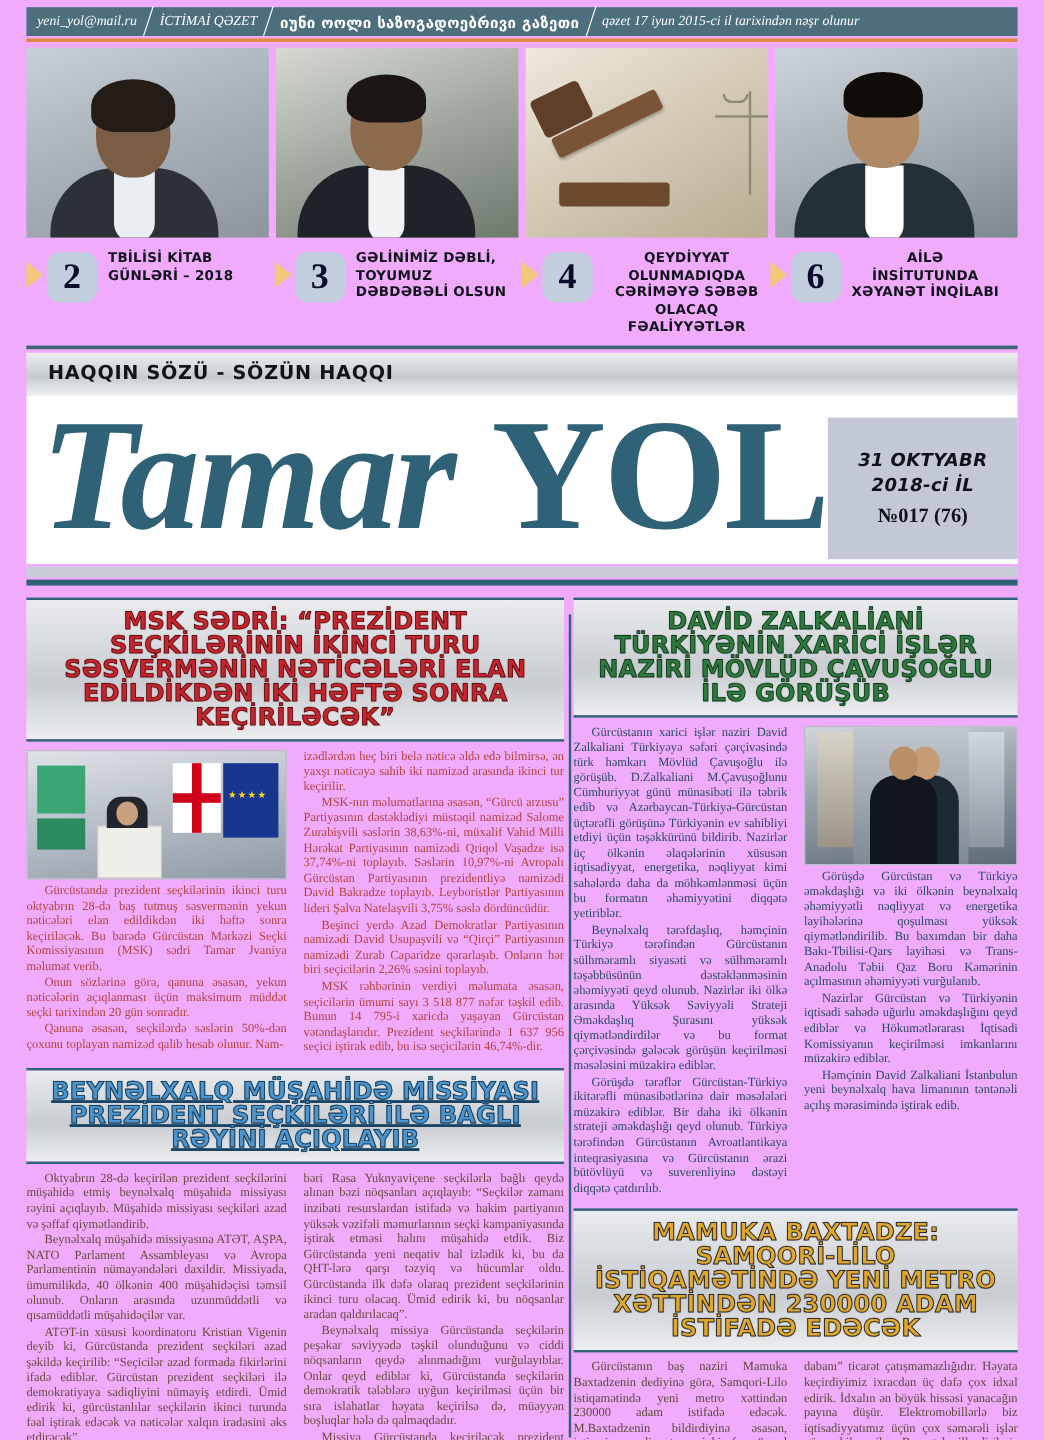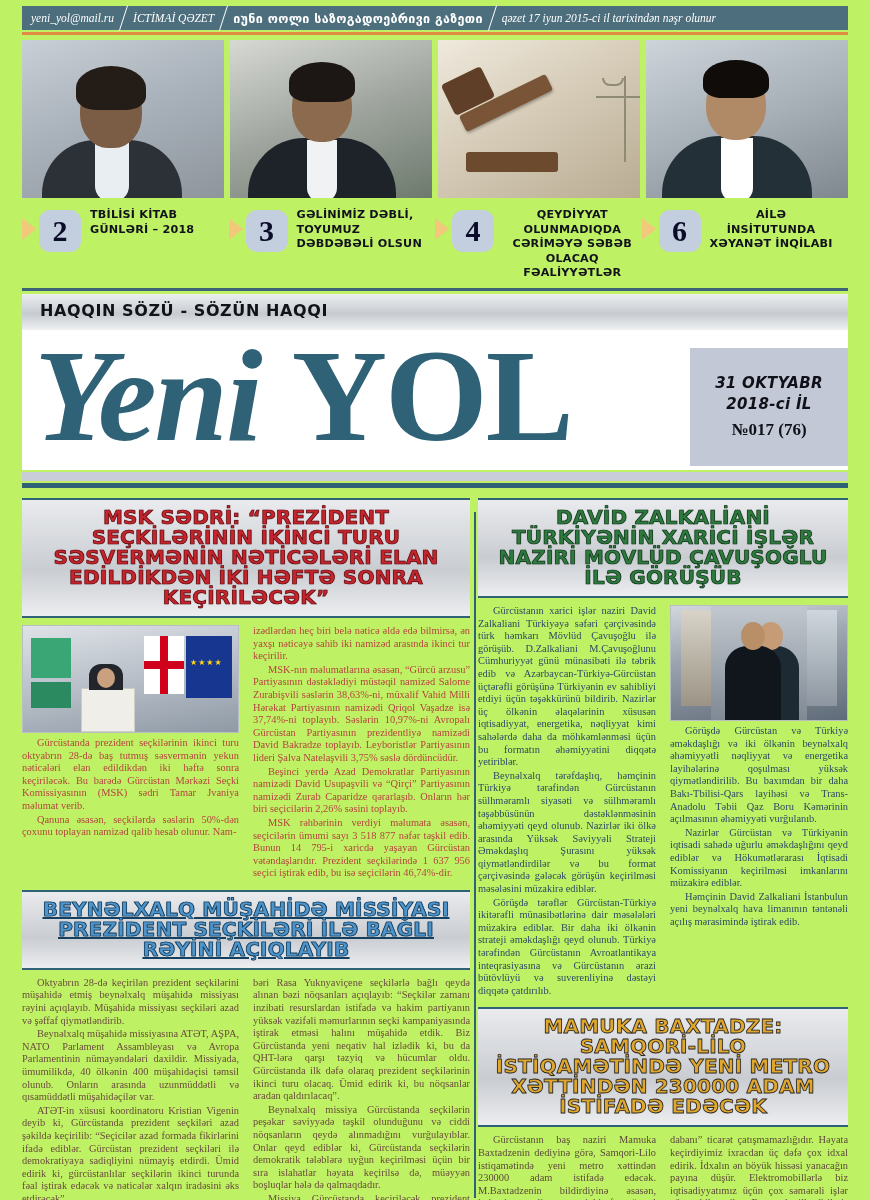--- a/index.html
+++ b/index.html
@@ -10,21 +10,21 @@
     background: #ffffff;
     font-family: "Liberation Serif", serif;
     overflow: hidden;
     position: relative;
   }
 
   .page {
     width: 870px;
     height: 1200px;
     position: relative;
-    background: #bef264;
+    background: #f0abfc;
   }
 
   
   .topbar {
     position: absolute;
     left: 22px; top: 6px;
     width: 826px; height: 24px;
     background: #4d6f7d;
     display: flex;
     align-items: center;
@@ -434,21 +434,21 @@
 İNSİTUTUNDA
 XƏYANƏT İNQİLABI</div>
     </div>
   </div>
 
   <div class="mast-rule-top"></div>
   <div class="slogan-band"></div>
   <div class="slogan">HAQQIN SÖZÜ - SÖZÜN HAQQI</div>
 
   <div class="mast-area"></div>
-  <div class="masthead"><span class="yeni">Yeni </span><span>YOL</span></div>
+  <div class="masthead"><span class="yeni">Tamar </span><span>YOL</span></div>
 
   <div class="datebox">
     <div class="date-line">31 OKTYABR</div>
     <div class="date-line">2018-ci İL</div>
     <div class="issue-line">№017  (76)</div>
   </div>
 
   <div class="mast-rule-b1"></div>
   <div class="mast-rule-b2"></div>
 
@@ -466,20 +466,21 @@
           <div class="art-photo art-photo-1">
             <div class="logo-green"></div>
             <div class="logo-green2"></div>
             <div class="flag-ge"></div>
             <div class="flag-eu"></div>
             <div class="podium"></div>
             <div class="speaker-body"></div>
             <div class="speaker-head"></div>
           </div>
           <p class="txt">Gürcüstanda prezident seçkilərinin ikinci turu oktyabrın 28-də baş tutmuş səsvermənin yekun nəticələri elan edildikdən iki həftə sonra keçiriləcək. Bu barədə Gürcüstan Mərkəzi Seçki Komissiyasının (MSK) sədri Tamar Jvaniya məlumat verib.</p>
+          <p class="txt">Onun sözlərinə görə, qanuna əsasən, yekun nəticələrin açıqlanması üçün maksimum müddət seçki tarixindən 20 gün sonradır.</p>
           <p class="txt">Qanuna əsasən, seçkilərdə səslərin 50%-dən çoxunu toplayan namizəd qalib hesab olunur. Nam-</p>
         </div>
         <div class="bcol">
           <p class="txt" style="text-indent:0">izədlərdən heç biri belə nəticə əldə edə bilmirsə, ən yaxşı nəticəyə sahib iki namizəd arasında ikinci tur keçirilir.</p>
           <p class="txt">MSK-nın məlumatlarına əsasən, “Gürcü arzusu” Partiyasının dəstəklədiyi müstəqil namizəd Salome Zurabişvili səslərin 38,63%-ni, müxalif Vahid Milli Hərəkat Partiyasının namizədi Qriqol Vaşadze isə 37,74%-ni toplayıb. Səslərin 10,97%-ni Avropalı Gürcüstan Partiyasının prezidentliyə namizədi David Bakradze toplayıb. Leyboristlər Partiyasının lideri Şalva Natelaşvili 3,75% səslə dördüncüdür.</p>
           <p class="txt">Beşinci yerdə Azad Demokratlar Partiyasının namizədi David Usupaşvili və “Qirçi” Partiyasının namizədi Zurab Caparidze qərarlaşıb. Onların hər biri seçicilərin 2,26% səsini toplayıb.</p>
           <p class="txt">MSK rəhbərinin verdiyi məlumata əsasən, seçicilərin ümumi sayı 3 518 877 nəfər təşkil edib. Bunun 14 795-i xaricdə yaşayan Gürcüstan vətəndaşlarıdır. Prezident seçkilərində 1 637 956 seçici iştirak edib, bu isə seçicilərin 46,74%-dir.</p>
         </div>
       </div>
 

